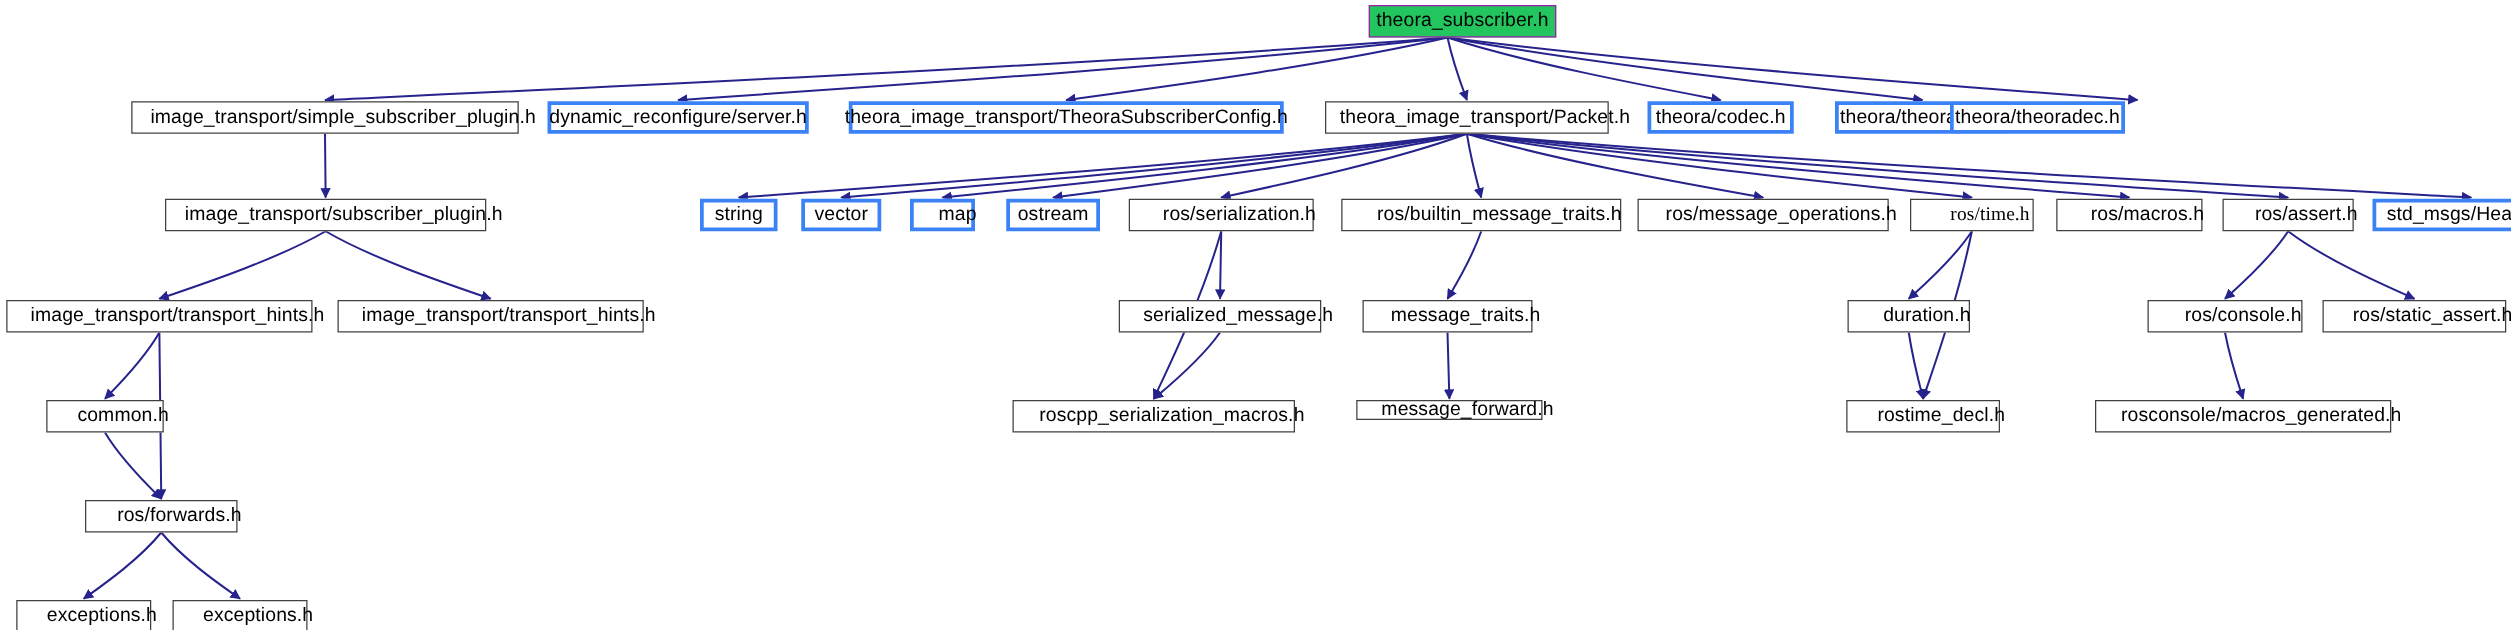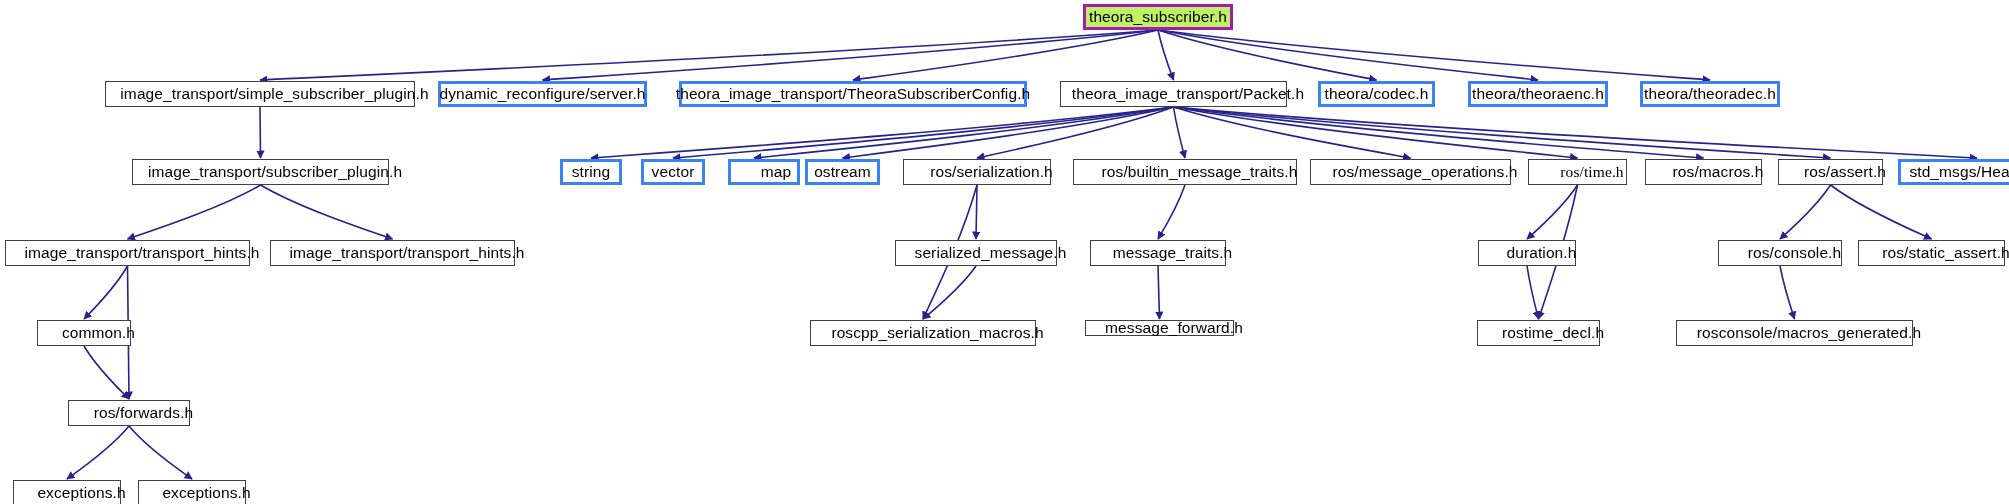--- a/index.html
+++ b/index.html
@@ -3,21 +3,21 @@
 <meta charset="utf-8">
 <style>
   html,body{margin:0;padding:0;background:#ffffff;}
   body{width:2009px;height:504px;overflow:hidden;
        font-family:"Liberation Sans","DejaVu Sans",sans-serif;}
   #graph{position:relative;width:2009px;height:504px;}
   svg.edges{position:absolute;left:0;top:0;width:2009px;height:504px;pointer-events:none;}
   .node{position:absolute;box-sizing:border-box;display:flex;align-items:center;
         justify-content:center;white-space:nowrap;background:#ffffff;}
   .node .lbl{font-size:15.5px;line-height:1;color:#000000;letter-spacing:0.1px;}
-  .n-root{background:#bef264;border:3px solid #a21caf;}
+  .n-root{background:#22c55e;border:1px solid #a21caf;margin-left:12px;}
   .n-strong{border:1.6px solid #404040;padding-left:29px;}
   .n-weak{border:3px solid #3b82f6;}
 </style>
 </head>
 <body>
 
 <div id="graph">
   <svg class="edges" viewBox="0 0 2009 504" xmlns="http://www.w3.org/2000/svg">
     <defs>
       <marker id="arrow" viewBox="0 0 10 10" refX="9" refY="5" markerWidth="5.2" markerHeight="5.2" orient="auto-start-reverse">
@@ -79,33 +79,33 @@
       </div>
       <div class="node n-strong" style="left: 1060px; top: 81px; width: 227px; height: 26px;">
         <span class="lbl">theora_image_transport/Packet.h</span>
       </div>
       <div class="node n-weak" style="left: 1318px; top: 81px; width: 117px; height: 26px;">
         <span class="lbl">theora/codec.h</span>
       </div>
       <div class="node n-weak" style="left: 1468px; top: 81px; width: 140px; height: 26px;">
         <span class="lbl">theora/theoraenc.h</span>
       </div>
-      <div class="node n-weak" style="left: 1640px; top: 81px; width: 140px; height: 26px;">
+      <div class="node n-weak" style="left: 1560px; top: 81px; width: 140px; height: 26px;">
         <span class="lbl">theora/theoradec.h</span>
       </div>
       <div class="node n-strong" style="left: 132px; top: 159px; width: 257px; height: 26px;">
         <span class="lbl">image_transport/subscriber_plugin.h</span>
       </div>
       <div class="node n-weak" style="left: 560px; top: 159px; width: 62px; height: 26px;">
         <span class="lbl">string</span>
       </div>
       <div class="node n-weak" style="left: 641px; top: 159px; width: 64px; height: 26px;">
         <span class="lbl">vector</span>
       </div>
-      <div class="node n-weak" style="left: 728px; top: 159px; width: 72px; height: 26px; padding-left: 24px;">
+      <div class="node n-weak" style="left: 728px; top: 159px; width: 52px; height: 26px; padding-left: 24px;">
         <span class="lbl">map</span>
       </div>
       <div class="node n-weak" style="left: 805px; top: 159px; width: 75px; height: 26px;">
         <span class="lbl">ostream</span>
       </div>
       <div class="node n-strong" style="left: 903px; top: 159px; width: 148px; height: 26px;">
         <span class="lbl">ros/serialization.h</span>
       </div>
       <div class="node n-strong" style="left: 1073px; top: 159px; width: 224px; height: 26px;">
         <span class="lbl">ros/builtin_message_traits.h</span>

